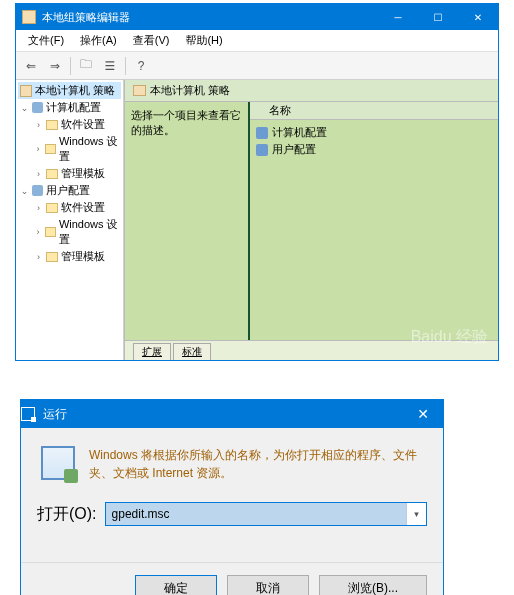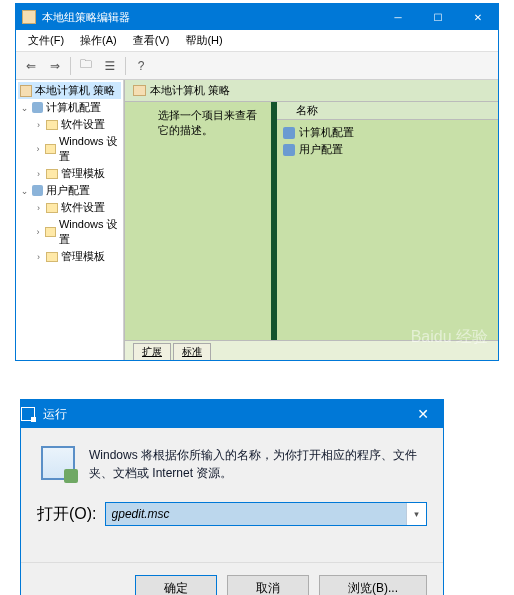--- a/index.html
+++ b/index.html
@@ -24,46 +24,46 @@
     .tree-group { margin-left: 2px; }
     .tree-toggle { display: inline-block; width: 9px; text-align: center; font-size: 9px; color: #666; }
     .tree-label { display: flex; align-items: center; gap: 3px; padding: 1px 0; }
     .tree-label .gear-icon { width: 11px; height: 11px; background: #8bb3d9; border-radius: 2px; }
     .tree-label .folder-icon { width: 12px; height: 10px; background: #ffe9a8; border: 1px solid #d4b870; }
     .tree-children { margin-left: 14px; }
     .gpedit-content { flex: 1; display: flex; flex-direction: column; background: #e8f0d8; border-left: 1px solid #bbb; }
     .content-header { background: #d8e8c8; border-bottom: 1px solid #bbb; height: 22px; display: flex; align-items: center; padding-left: 8px; font-size: 11px; gap: 4px; }
     .content-header .folder-icon { width: 13px; height: 11px; background: #f5deb3; border: 1px solid #c9a96e; }
     .content-body { flex: 1; display: flex; background: #c8e0a8; }
-    .content-desc { width: 125px; padding: 6px; font-size: 11px; border-right: 6px solid #14532d; margin-left: 27px; }
+    .content-desc { width: 125px; padding: 6px; font-size: 11px; border-right: 2px solid #14532d; }
     .content-list { flex: 1; }
     .list-header { background: #d8e8c8; border-bottom: 1px solid #bbb; height: 18px; display: flex; align-items: center; padding-left: 19px; font-size: 11px; }
     .list-items { padding: 4px 6px; }
     .list-item { display: flex; align-items: center; gap: 4px; padding: 1px 0; font-size: 11px; }
     .list-item .gear-icon { width: 12px; height: 12px; background: #6b9bd1; border-radius: 2px; }
     .content-tabs { height: 20px; background: #e8f0d8; display: flex; align-items: flex-end; padding-left: 8px; gap: 2px; border-top: 1px solid #bbb; text-decoration: underline; }
     .content-tab { padding: 1px 8px; font-size: 10px; background: #f0f0e0; border: 1px solid #aaa; border-bottom: none; }
     .watermark { position: absolute; right: 10px; bottom: 12px; color: rgba(255,255,255,0.5); font-size: 16px; pointer-events: none; }
     
     
     .run-window { border: 1px solid #0078d7; margin: 38px 0 0 20px; width: 424px; background: #f0f0f0; }
     .run-titlebar { background: #0078d7; color: #fff; height: 28px; display: flex; align-items: center; font-size: 12px; }
     .run-titlebar .run-icon { width: 14px; height: 14px; border: 1px solid #fff; margin-right: 8px; position: relative; }
     .run-titlebar .run-icon::after { content: ""; position: absolute; width: 5px; height: 5px; background: #fff; right: -2px; bottom: -2px; }
     .run-titlebar .title-text { flex: 1; }
     .run-titlebar .close-btn { width: 40px; height: 28px; display: flex; align-items: center; justify-content: center; font-size: 14px; }
     .run-body { padding: 18px 16px 12px 16px; }
     .run-top { display: flex; gap: 14px; margin-bottom: 20px; }
     .run-big-icon { width: 34px; height: 34px; border: 2px solid #5a8fc7; background: linear-gradient(#eaf3fb,#d5e7f7); position: relative; flex-shrink: 0; margin-left: 4px; }
     .run-big-icon::after { content: ""; position: absolute; width: 14px; height: 14px; background: #6fa864; right: -5px; bottom: -5px; border-radius: 2px; }
-    .run-desc { font-size: 12px; line-height: 1.5; color: #0f172a; }
+    .run-desc { font-size: 12px; line-height: 1.5; color: #a16207; }
     .run-input-row { display: flex; align-items: center; gap: 8px; margin-bottom: 24px; }
     .run-input-label { font-size: 16px; }
     .run-combo { flex: 1; display: flex; border: 1px solid #0078d7; height: 24px; background: #fff; }
-    .run-combo input { flex: 1; border: none; outline: none; padding: 0 6px; font-size: 12px; background: #bcd7ed; font-style: italic; }
+    .run-combo input { flex: 1; border: none; outline: none; padding: 0 6px; font-size: 12px; background: #bcd7ed; }
     .run-combo .dropdown-btn { width: 20px; display: flex; align-items: center; justify-content: center; border-left: 1px solid #bcd; color: #555; font-size: 9px; background: #fff; }
     .run-buttons { background: #f0f0f0; padding: 12px 16px 14px 16px; display: flex; justify-content: flex-end; gap: 10px; border-top: 1px solid #ddd; }
     .run-btn { padding: 4px 28px; font-size: 12px; background: #e1e1e1; border: 1px solid #adadad; min-width: 78px; }
     .run-btn.primary { border: 1px solid #0078d7; }
   </style>
 </head>
 <body>
 
 <div class="gpedit-window">
   <div class="gpedit-titlebar">

